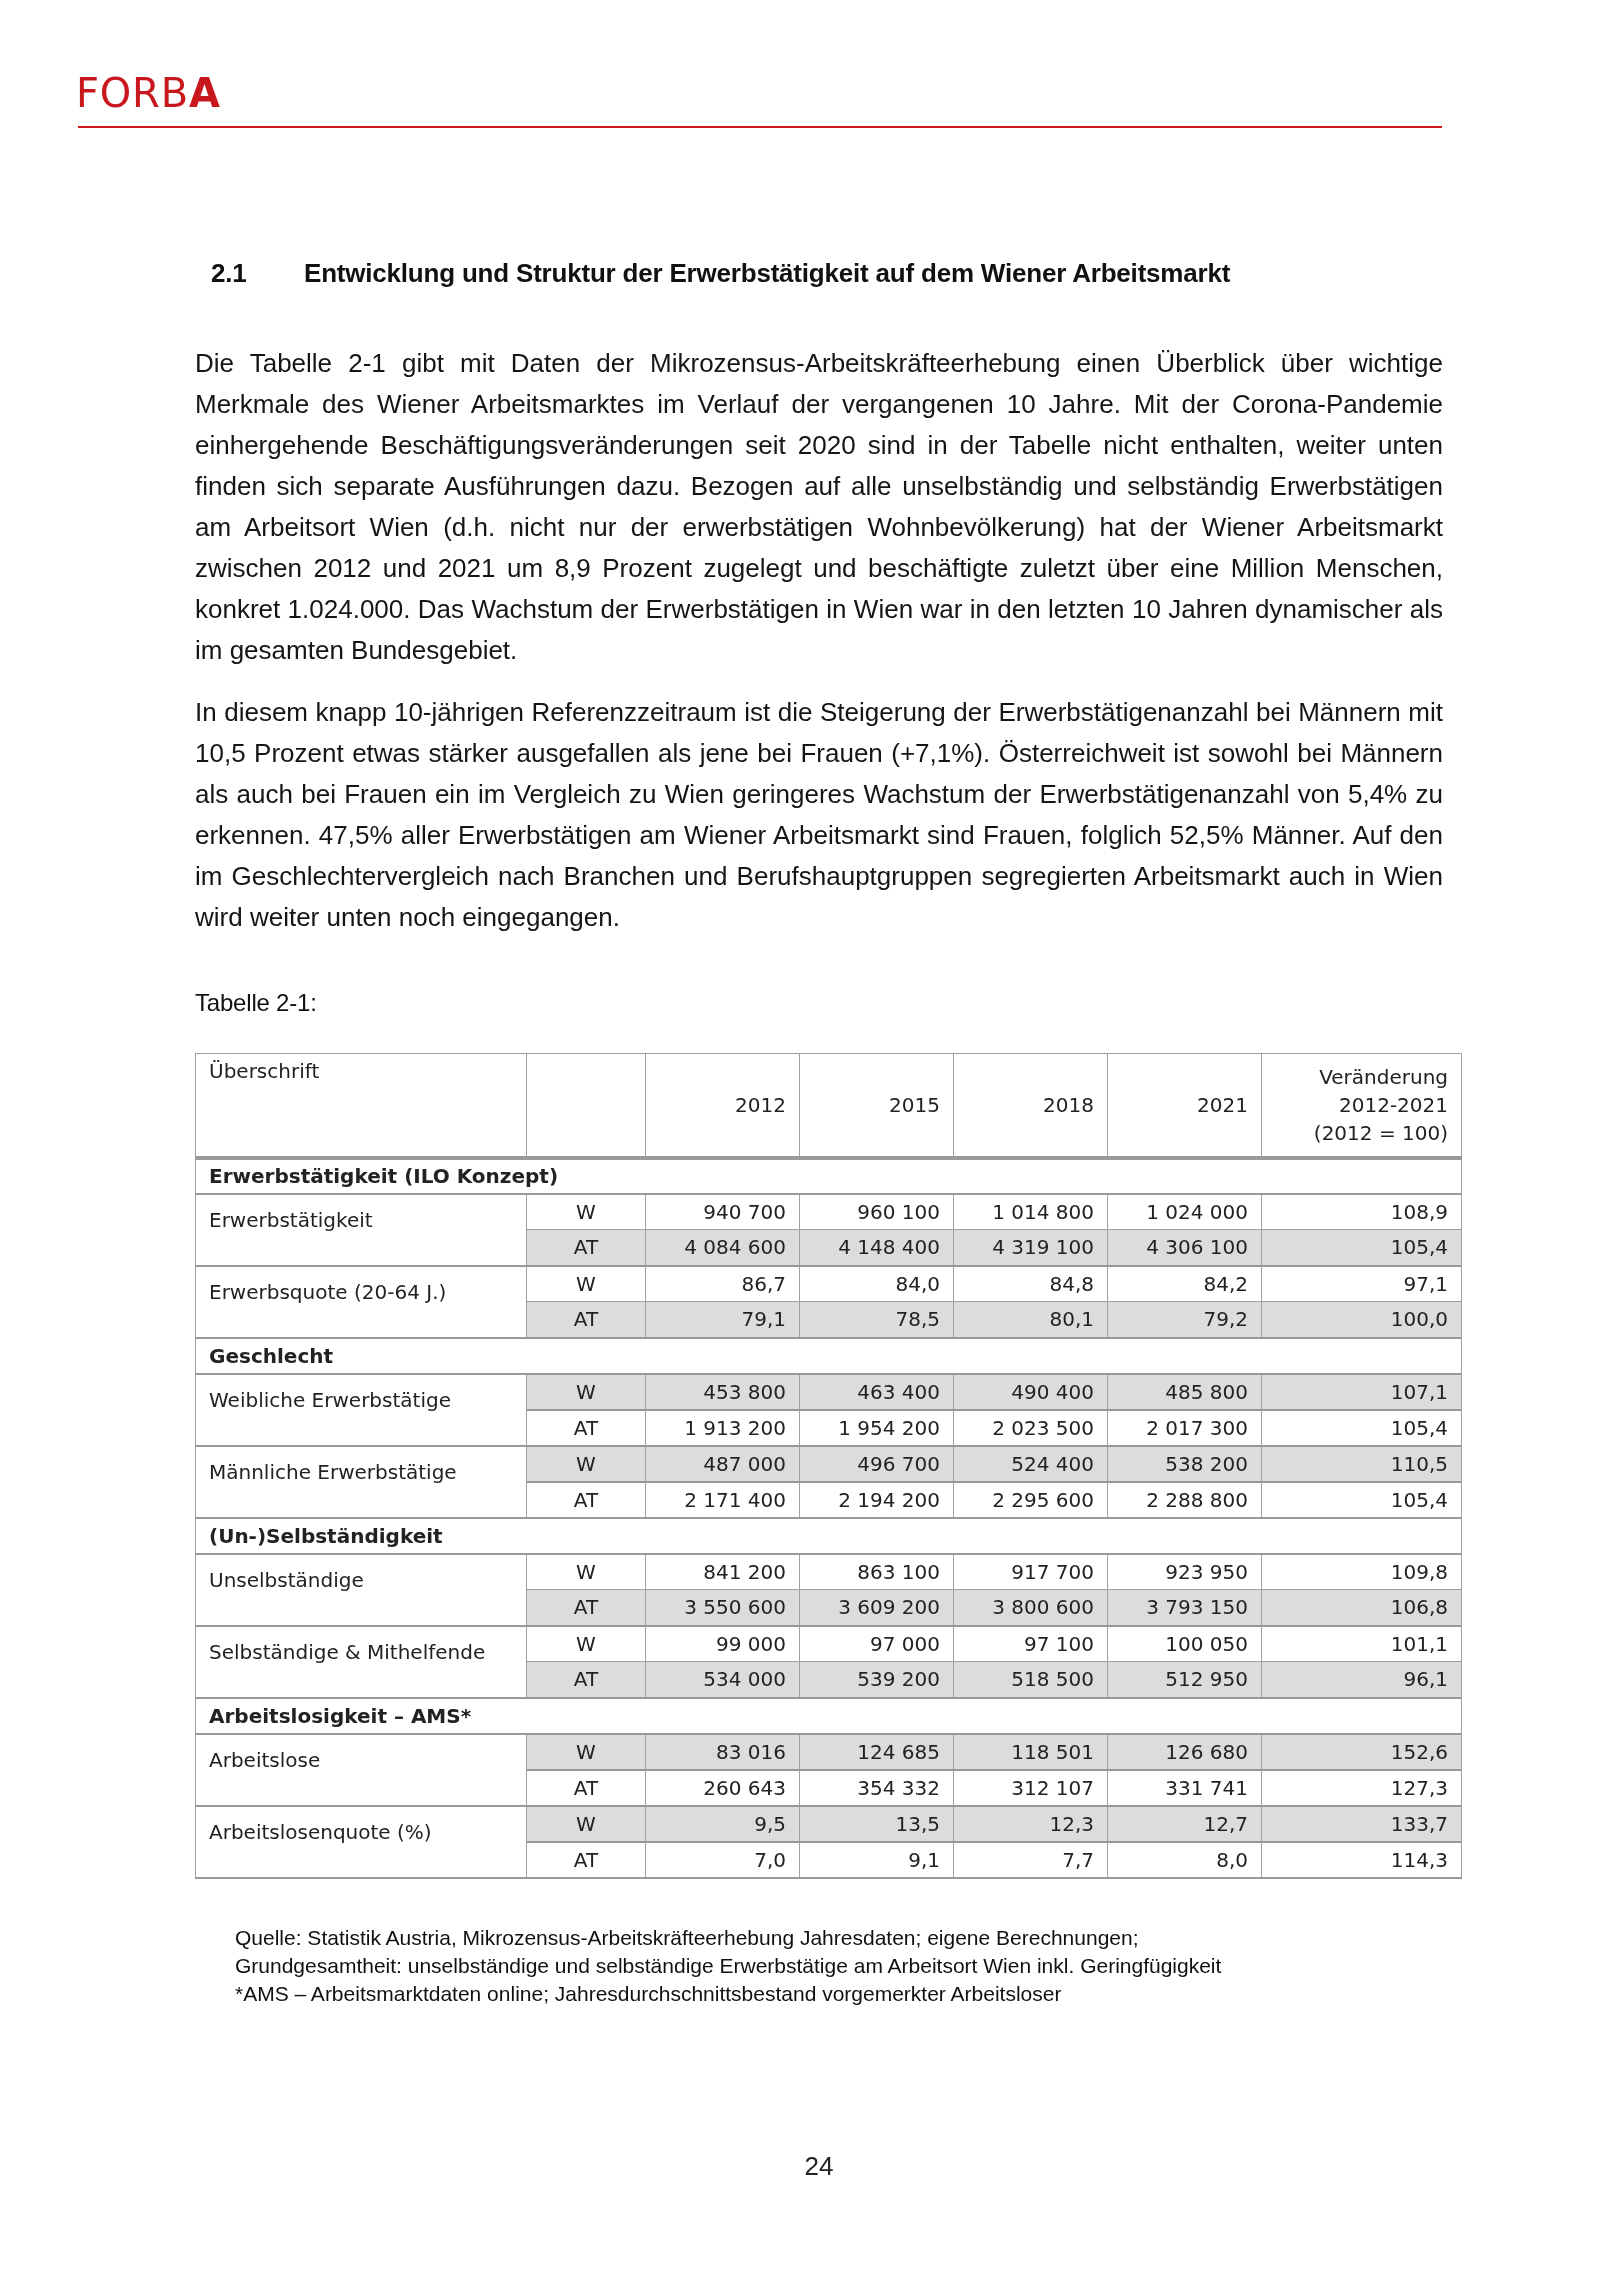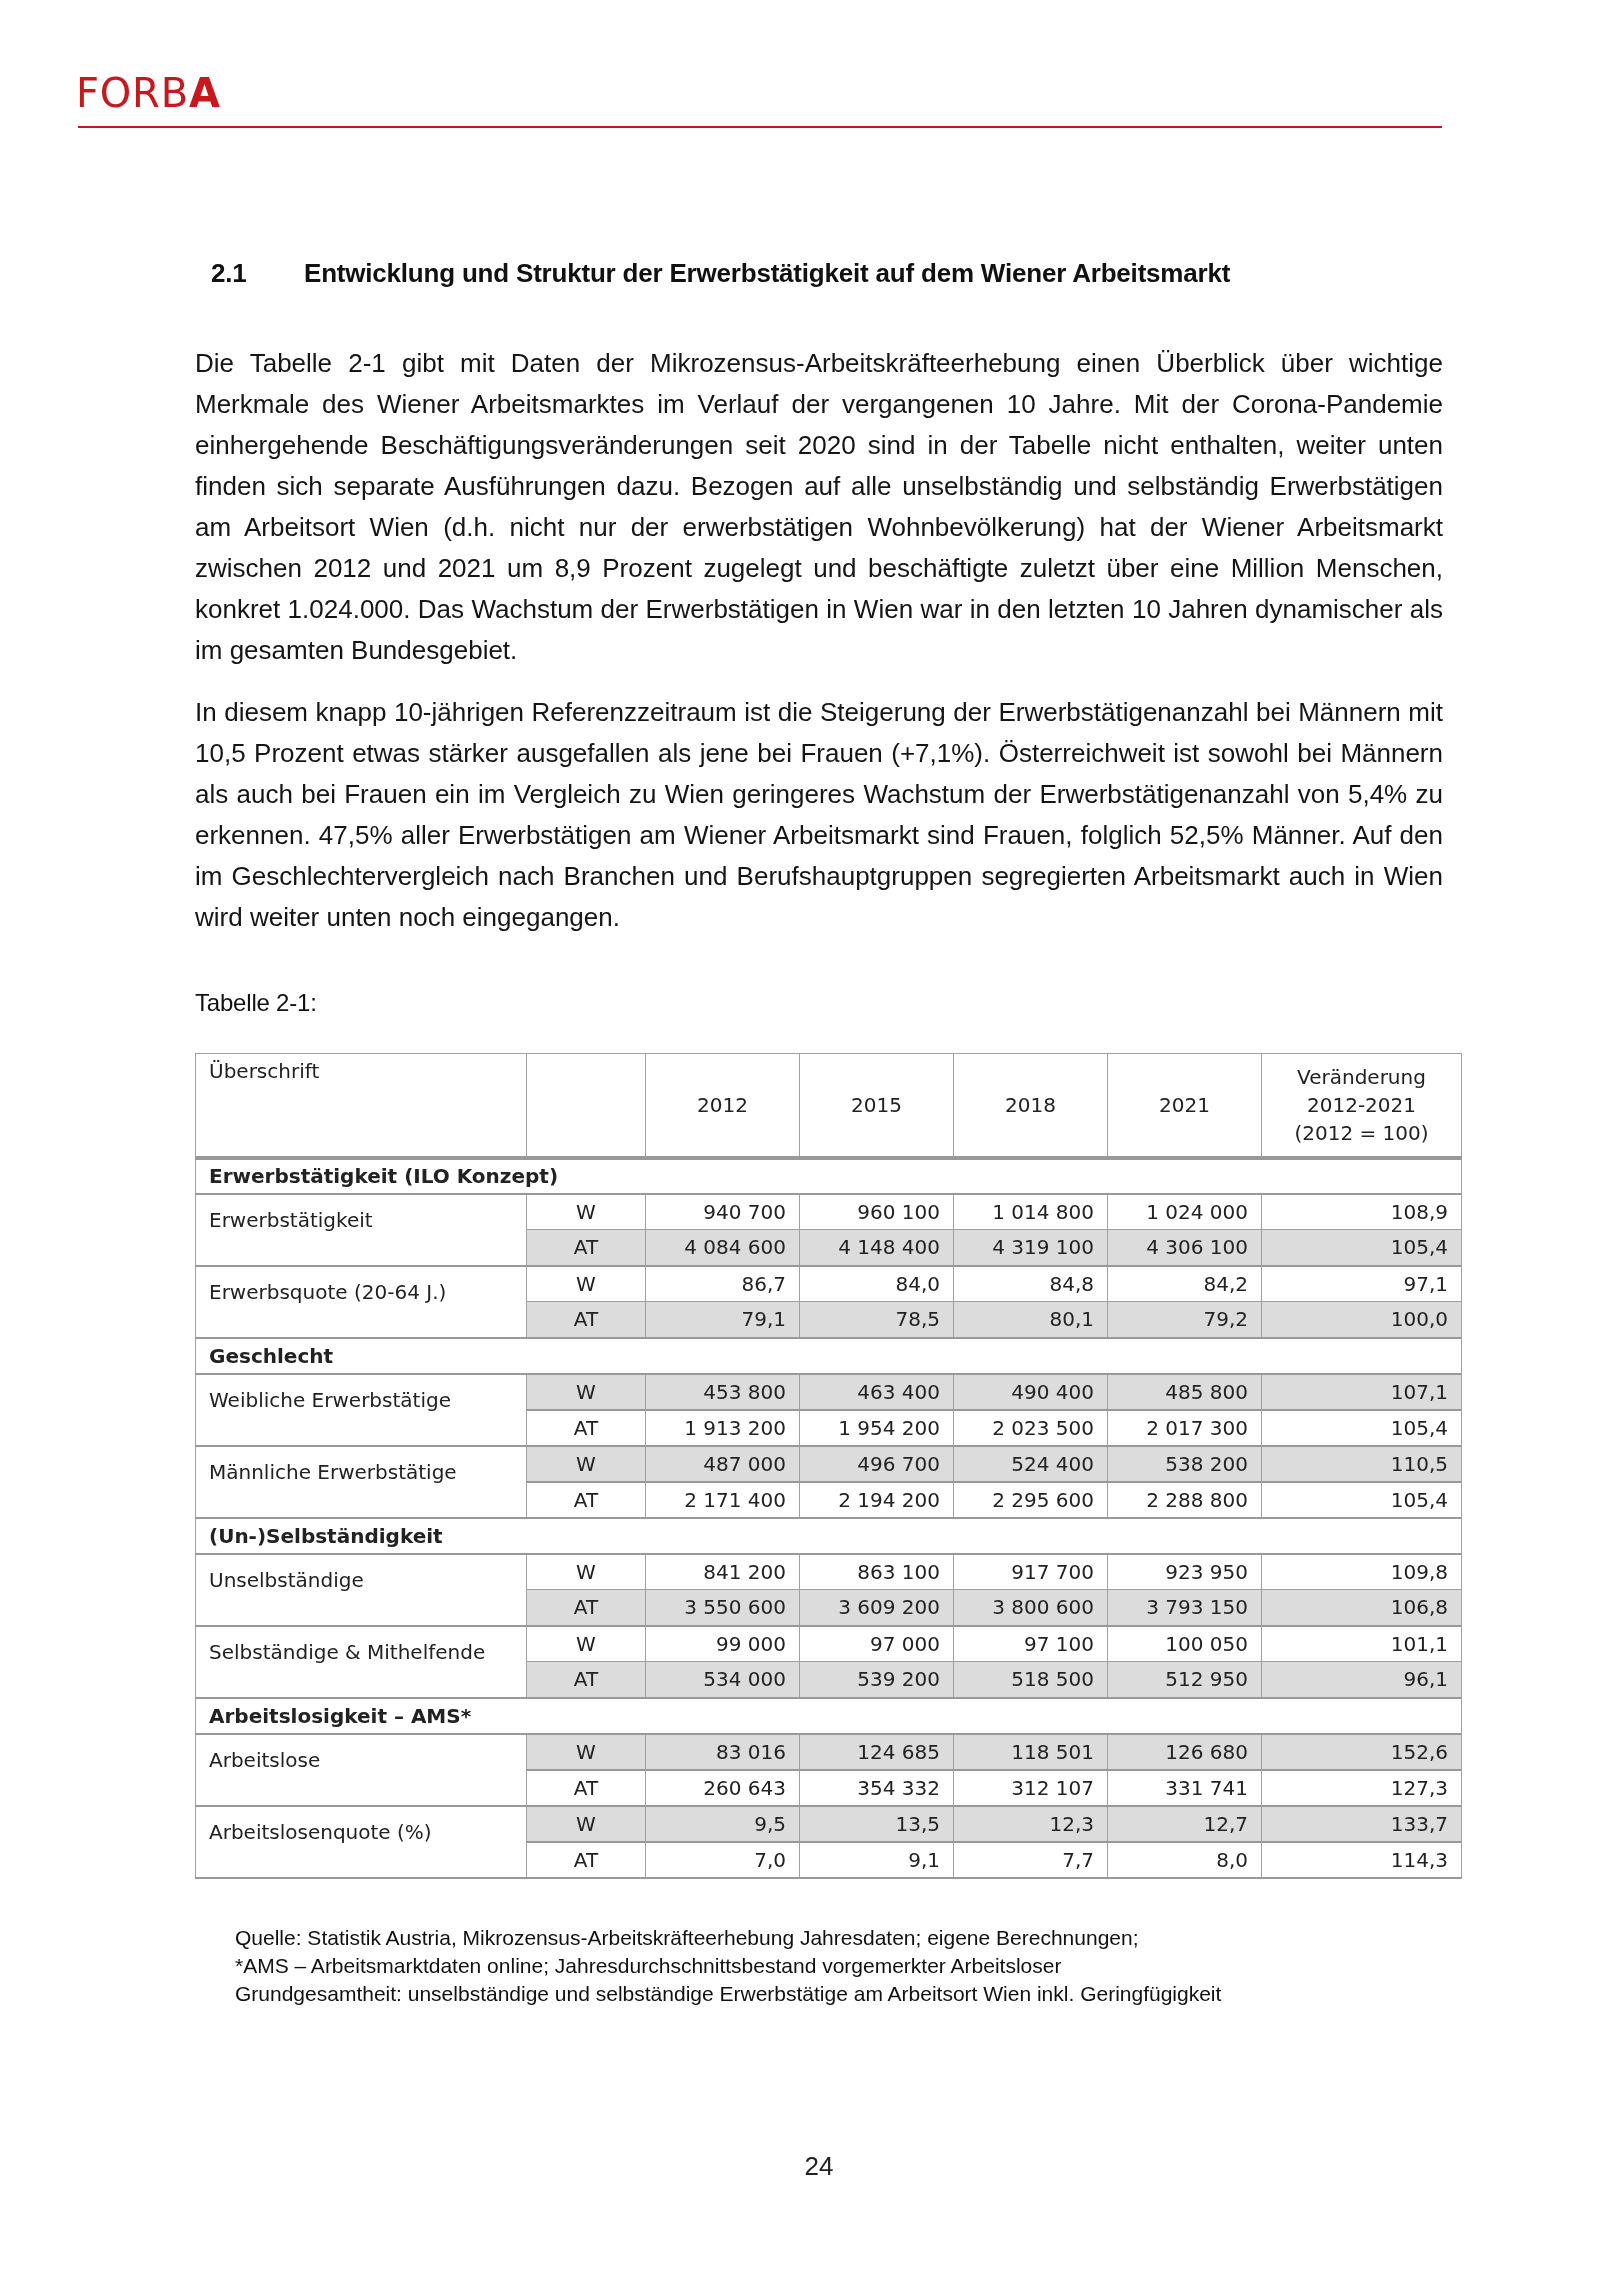--- a/index.html
+++ b/index.html
@@ -15,21 +15,21 @@
 
   .body-text { position: absolute; left: 195px; width: 1248px; font-family: "Liberation Sans", sans-serif; font-size: 26px; line-height: 41px; text-align: justify; color: #151515; margin: 0; hyphens: manual; }
   .p1 { top: 343px; }
   .p2 { top: 692px; }
 
   .caption { position: absolute; left: 195px; top: 989px; font-family: "Liberation Sans", sans-serif; font-size: 24px; display: flex; letter-spacing: -0.2px; }
   .caption .lbl { width: 187px; }
 
   table.data { position: absolute; left: 195px; top: 1053px; width: 1267px; border-collapse: collapse; font-family: "DejaVu Sans", sans-serif; font-size: 20px; color: #222; table-layout: fixed; }
   table.data td, table.data th { border: 1.2px solid #a0a0a0; padding: 0 13px; height: 36px; box-sizing: border-box; }
-  table.data th { font-weight: normal; vertical-align: middle; text-align: center; }
+  table.data th { font-weight: normal; vertical-align: middle; text-align: right; }
   table.data thead th { height: 104px; border-bottom: 4px solid #999; }
   table.data thead th.first { text-align: left; vertical-align: top; padding-top: 4.9px; }
   table.data td.num { text-align: right; }
   table.data td.dim { text-align: center; }
   table.data tr.section td { font-weight: bold; border-left: 1.2px solid #a0a0a0; border-right: 1.2px solid #a0a0a0; border-bottom: 2.4px solid #999; }
   table.data tr.shaded td.s { background: #dcdcdc; }
   table.data td.lab { vertical-align: top; padding-top: 13px; border-bottom: 2.4px solid #999; }
   table.data tr.grp-end td { border-bottom: 2.4px solid #999; }
   table.data tr.shaded.grp-mid td.s { border-bottom: 2.4px solid #999; }
 
@@ -228,19 +228,19 @@
           <td class="num s">9,1</td>
           <td class="num s">7,7</td>
           <td class="num s">8,0</td>
           <td class="num s">114,3</td>
         </tr>
       </tbody>
   </table>
 
   <div class="notes">
     <div>Quelle: Statistik Austria, Mikrozensus-Arbeitskräfteerhebung Jahresdaten; eigene Berechnungen;</div>
+    <div>Grundgesamtheit: unselbständige und selbständige Erwerbstätige am Arbeitsort Wien inkl. Geringfügigkeit</div>
     <div>*AMS – Arbeitsmarktdaten online; Jahresdurchschnittsbestand vorgemerkter Arbeitsloser</div>
-    <div>Grundgesamtheit: unselbständige und selbständige Erwerbstätige am Arbeitsort Wien inkl. Geringfügigkeit</div>
   </div>
 
   <div class="page-num">24</div>
 </div>
 
 
 </body></html>

